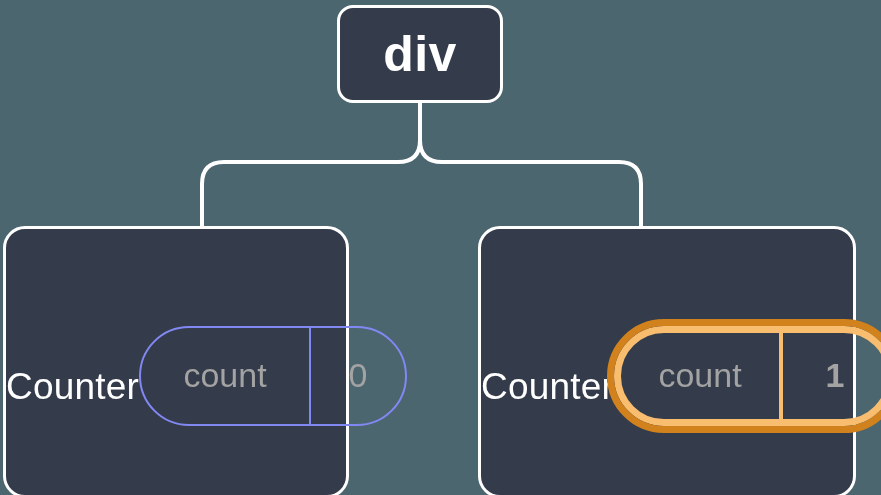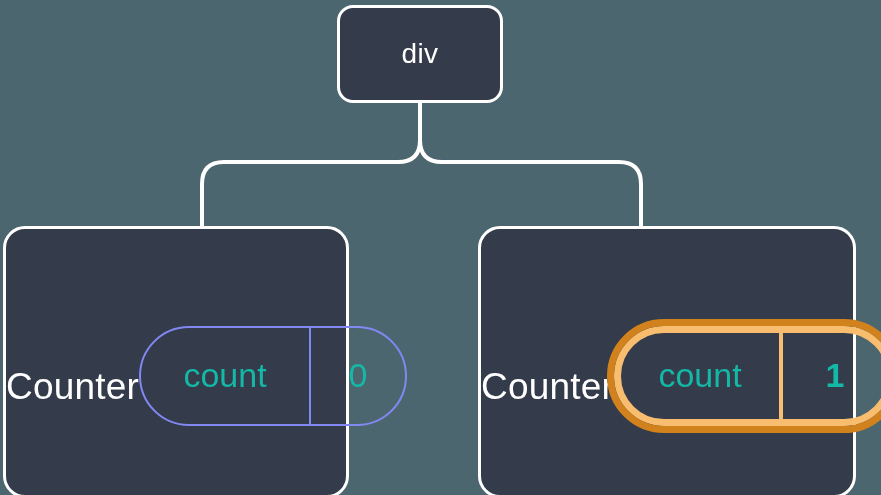--- a/index.html
+++ b/index.html
@@ -40,23 +40,24 @@
     top: 5px;
     width: 166px;
     height: 98px;
     border-radius: 16px;
     display: flex;
     align-items: center;
     justify-content: center;
   }
   .node-tag {
     color: #ffffff;
-    font-size: 28px;
+    font-size: 50px;
     line-height: 1;
     letter-spacing: 0.4px;
+    font-weight: bold;
   }
   #node-counter-left {
     left: 3px;
     top: 226px;
     width: 346px;
     height: 272px;
   }
   #node-counter-right {
     left: 478px;
     top: 226px;
@@ -103,21 +104,21 @@
   .pill.highlight {
     width: 280px;
     border: 7px solid #f8bd6e;
     outline: 7px solid #d2821c;
     outline-offset: 0px;
   }
   .pill-key, .pill-val {
     display: flex;
     align-items: center;
     justify-content: center;
-    color: #14b8a6;
+    color: #a3a3a3;
   }
   .pill.plain .pill-key {
     flex: 0 0 168px;
     font-size: 34px;
     border-right: 2px solid #8288f2;
   }
   .pill.plain .pill-val {
     flex: 1;
     font-size: 34px;
   }

